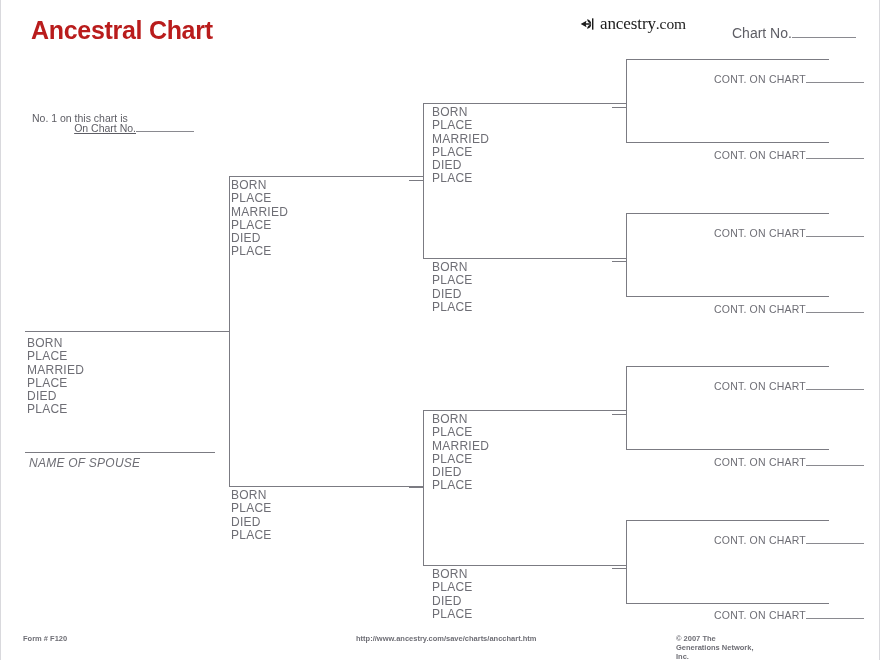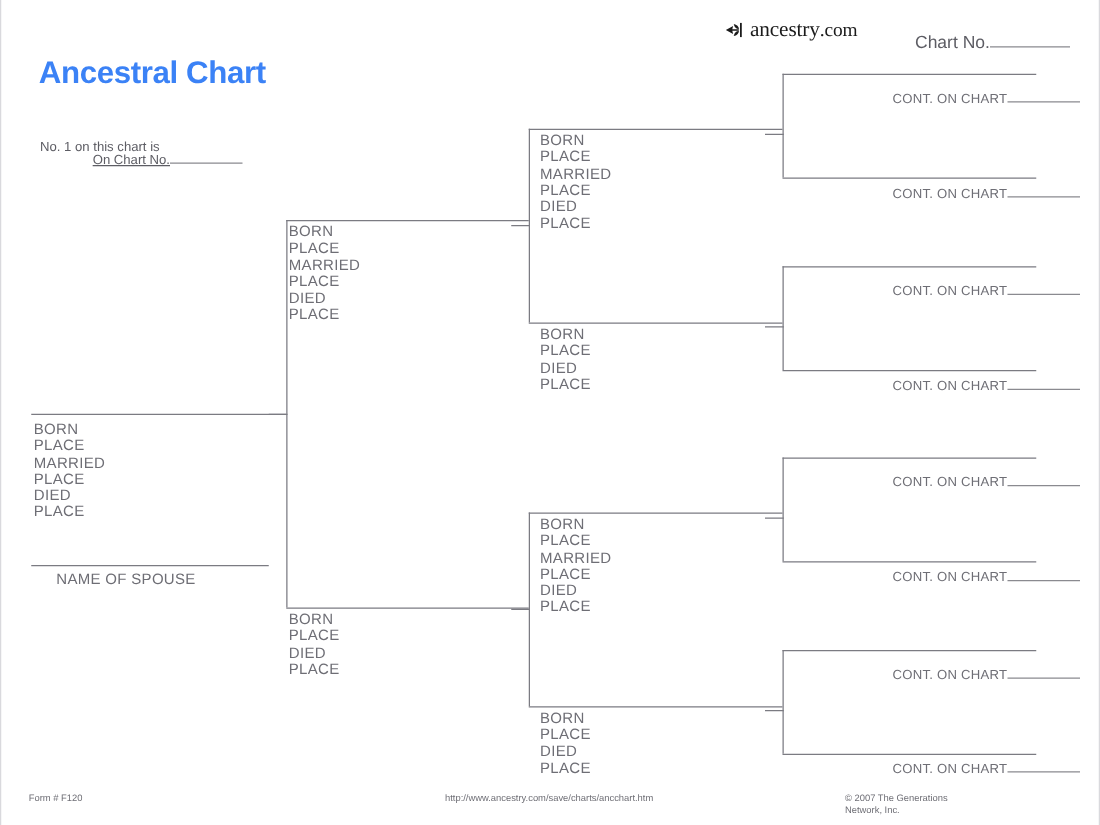--- a/index.html
+++ b/index.html
@@ -44,23 +44,22 @@
   }
   .fields div { margin: 0; padding: 0; }
 
   
   .title {
     position: absolute;
     left: 30px;
     top: 16px;
     font-size: 25px;
     font-weight: bold;
-    color: #3b82f6;
+    color: #b91c1c;
     letter-spacing: -0.3px;
-    margin-top: 28px;
   }
   .note {
     position: absolute;
     color: #5d5d64;
     font-size: 10.5px;
     line-height: 14px;
     white-space: nowrap;
   }
   .note-1 { left: 31px; top: 84px; margin-top: 27px; }
   .note-2 { left: 31px; top: 121px; text-align: right; width: 162px; text-decoration: underline; }
@@ -117,20 +116,21 @@
 
   
   .footer {
     position: absolute;
     bottom: 0;
     left: 0;
     width: 760px;
     height: 40px;
     color: #6e6e75;
     font-size: 7.5px;
+    font-weight: bold;
   }
   .footer .f-left  { position: absolute; left: 22px;  top: 14px; }
   .footer .f-mid   { position: absolute; left: 355px; top: 14px; }
   .footer .f-right { position: absolute; left: 675px; top: 14px; }
 </style>
 </head>
 <body>
 
 <div class="page">
 
@@ -162,21 +162,21 @@
   <div class="fields" style="left:26px; top:337px;">
     <div>BORN</div>
     <div>PLACE</div>
     <div>MARRIED</div>
     <div>PLACE</div>
     <div>DIED</div>
     <div>PLACE</div>
   </div>
 
   <div class="hline" style="left:24px; top:452px; width:190px;"></div>
-  <div class="fields" style="left:44px; top:457px;">NAME OF SPOUSE</div>
+  <div class="fields" style="left:28px; top:457px;font-style:italic;">NAME OF SPOUSE</div>
 
   <div class="vline" style="left:228px; top:176px; height:310px;"></div>
 
   <div class="hline" style="left:228px; top:176px; width:194px;"></div>
   <div class="fields" style="left:230px; top:179px;">
     <div>BORN</div>
     <div>PLACE</div>
     <div>MARRIED</div>
     <div>PLACE</div>
     <div>DIED</div>

